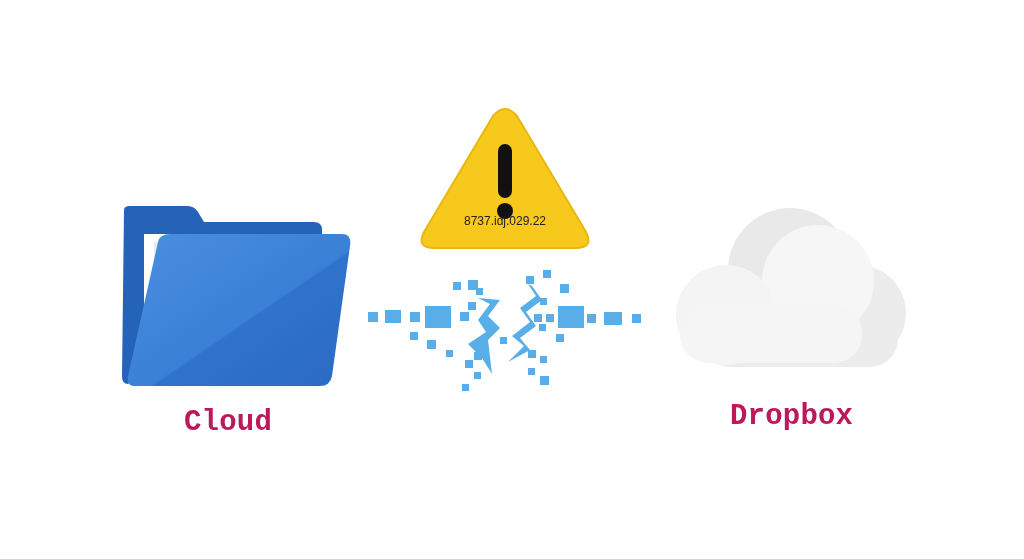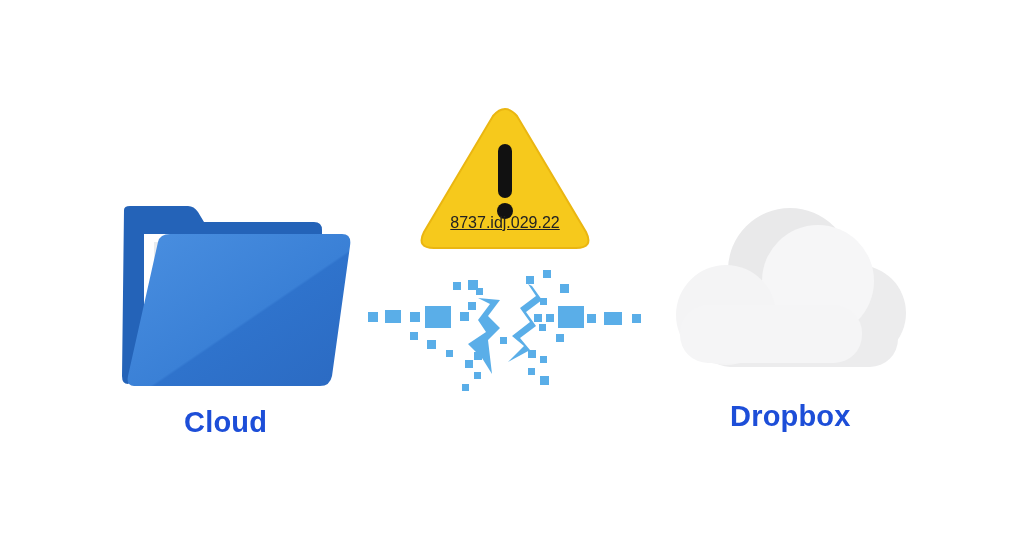--- a/index.html
+++ b/index.html
@@ -2,26 +2,26 @@
 <html><head>
   <meta charset="utf-8">
   <style>
     html, body { margin: 0; padding: 0; }
     body {
       width: 1024px; height: 559px; background: #ffffff; position: relative; overflow: hidden;
       font-family: "Liberation Sans", sans-serif;
     }
     .abs { position: absolute; }
     .label {
-      position: absolute; font-weight: bold; color: #1d4ed8; font-size: 29px;
-      font-family: Liberation Sans, sans-serif; letter-spacing: 0.2px;
+      position: absolute; font-weight: bold; color: #be185d; font-size: 29px;
+      font-family: Liberation Mono, monospace; letter-spacing: 0.2px;
     }
     .code-text {
-      position: absolute; font-family: "Liberation Sans", sans-serif; font-size: 16px;
-      color: #222; left: 0; width: 100%; text-align: center; top: 108px; text-decoration: underline;
+      position: absolute; font-family: "Liberation Sans", sans-serif; font-size: 12px;
+      color: #222; left: 0; width: 100%; text-align: center; top: 108px;
     }
   </style>
 </head>
 <body>
 
 <div class="abs" style="left:118px; top:204px; width:236px; height:186px;">
   <svg width="236" height="186" viewBox="0 0 236 186">
     <defs>
       <linearGradient id="fg" x1="0" y1="0" x2="1" y2="1">
         <stop offset="0" stop-color="#4a8fe0"></stop>

